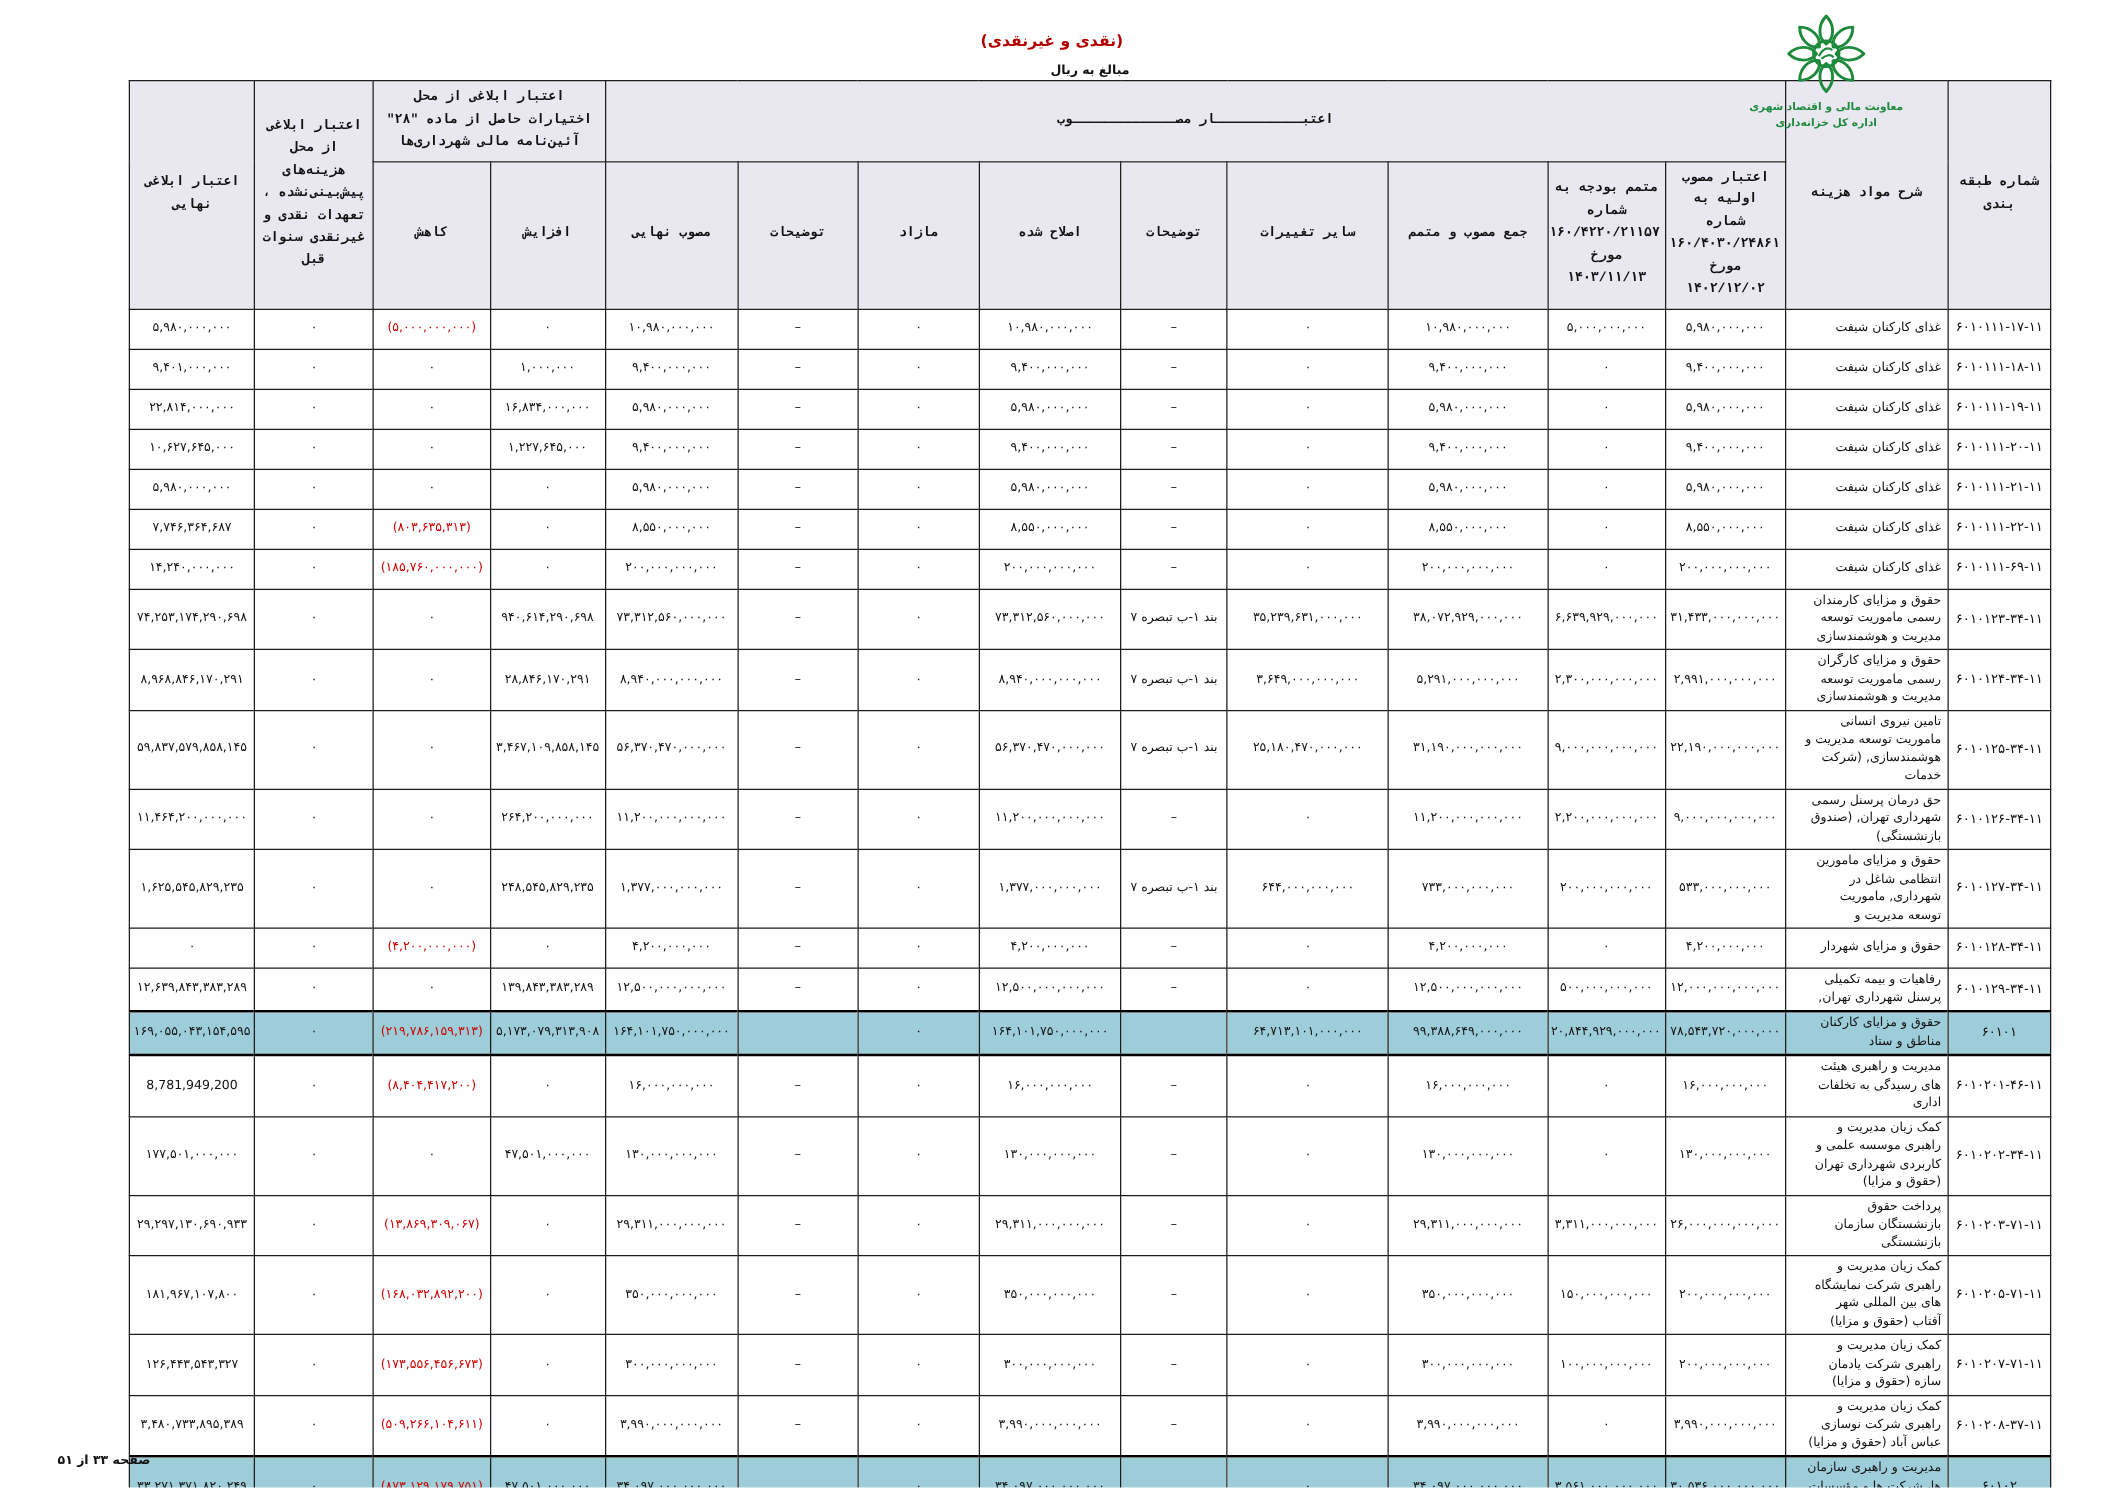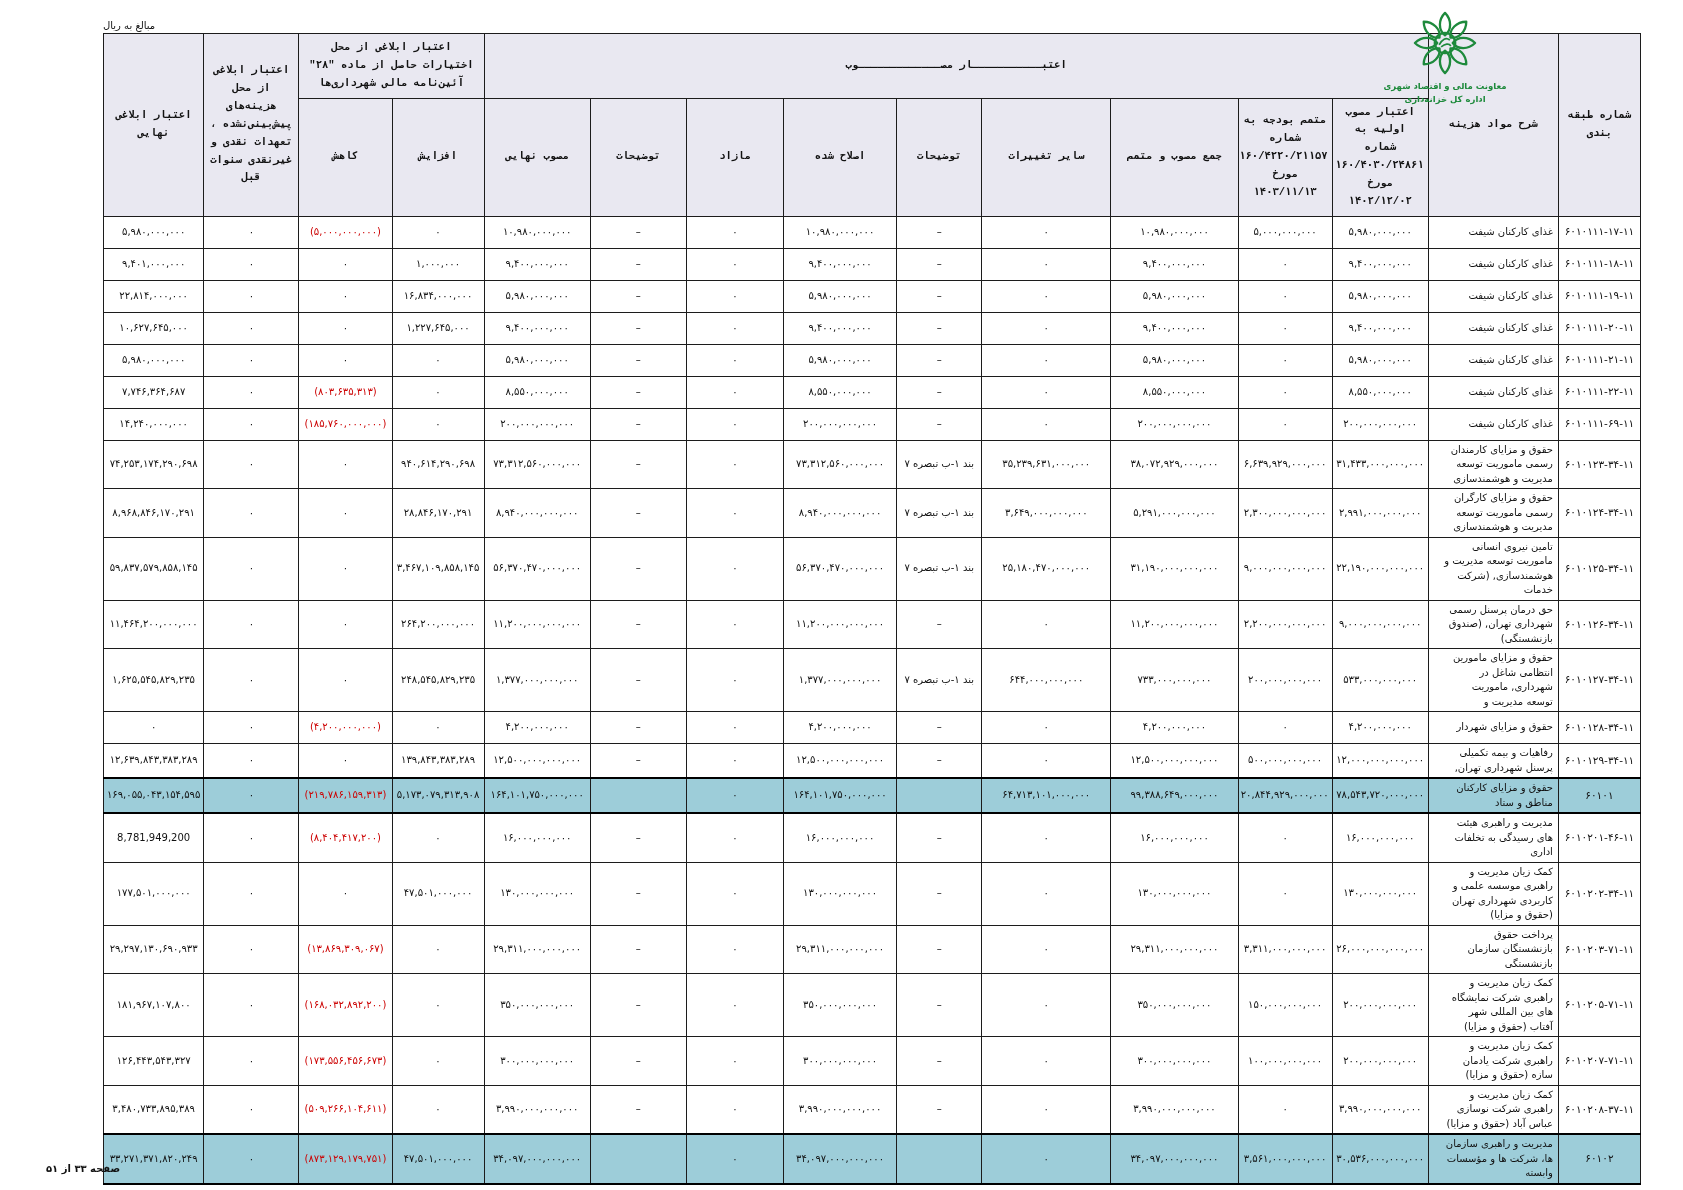--- a/index.html
+++ b/index.html
@@ -6,28 +6,28 @@
   body{
     width:1683px;height:1190px;position:relative;background:#ffffff;
     font-family:"DejaVu Sans","Liberation Sans",sans-serif;
     direction:rtl;color:#111;overflow:hidden;
   }
   .title-block{
     text-align:center;margin-top:20px;line-height:2.0;
     font-weight:bold;font-size:12.5px;color:var(--title-red,#b30000);
   }
   .logo-box{
-    position:absolute;top:10px;right:168px;width:140px;text-align:center;
+    position:absolute;top:10px;right:152px;width:140px;text-align:center;
   }
   .logo-box .org{
     font-size:8.5px;color:#1e8a3c;line-height:1.5;font-weight:bold;
   }
   .units-label{
-    width:1538px;margin:6px 42px 2px 0;text-align:left;
-    font-size:10px;font-weight:normal;
+    width:1538px;margin:6px 42px 2px 0;text-align:center;
+    font-size:10px;font-weight:bold;
   }
   .budget-table{
     border-collapse:collapse;table-layout:fixed;width:1538px;
     margin:0 42px 0 0;border:1.5px solid #000;
   }
   .budget-table th,.budget-table td{
     border:1px solid #1c1c1c;text-align:center;vertical-align:middle;
     font-size:10px;padding:2px 3px;overflow:hidden;
   }
   .budget-table thead th{
@@ -68,20 +68,21 @@
         <circle r="10.5"></circle>
         <path d="M-6,2 C-3,-4 1,-6 5,-3 M-4,4 C0,1 4,0 6,3" stroke-width="1.8"></path>
       </g>
     </svg>
   </span>
   <div class="org">معاونت مالی و اقتصاد شهری</div>
   <div class="org">اداره کل خزانه‌داری</div>
 </div>
 
 <div class="title-block">
+  <div>(نقدی و غیرنقدی)</div>
 </div>
 
 <div class="units-label">مبالغ به ریال</div>
 
 <table class="budget-table">
   <colgroup>
     <col style="width:82px">
       <col style="width:130px">
       <col style="width:96px">
       <col style="width:94px">

